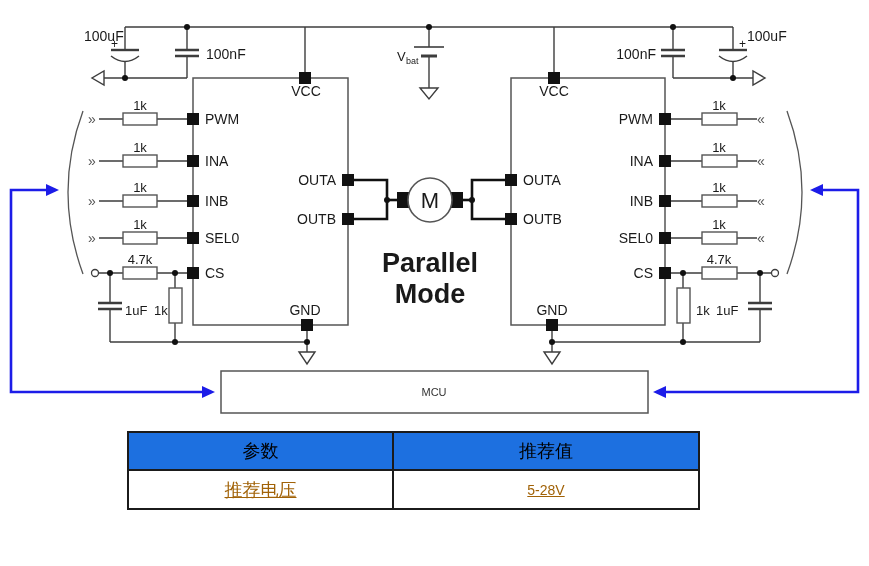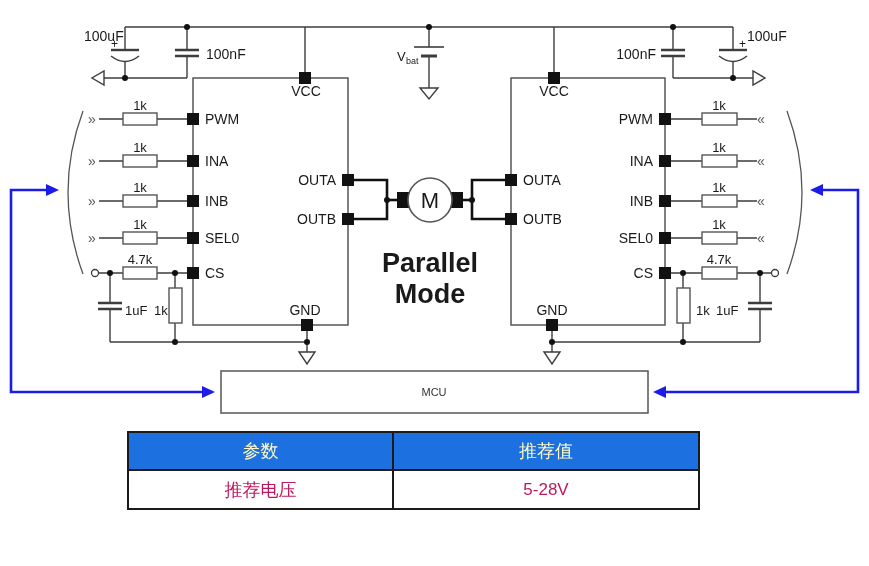--- a/index.html
+++ b/index.html
@@ -14,24 +14,24 @@
   .chev{font-size:14px;fill:#555;}
   .mode{font-size:27px;font-weight:bold;}
   .motor-m{font-size:22px;}
   .mcu-t{font-size:11px;fill:#333;}
   .mid{text-anchor:middle;}
   .end{text-anchor:end;}
   .table-wrap{position:absolute;left:127px;top:431px;}
   table.param{border-collapse:collapse;table-layout:fixed;width:571px;}
   table.param th,table.param td{border:2px solid #1b1b1b;text-align:center;
         vertical-align:middle;padding:0;}
-  table.param th{height:36px;background:#1D70E0;color:#fef9c3;font-size:18px;font-weight:normal;}
-  table.param td{height:37px;background:#fff;color:#be185d;}
+  table.param th{height:36px;background:#1D70E0;color:#000000;font-size:18px;font-weight:normal;}
+  table.param td{height:37px;background:#fff;color:#a16207;text-decoration:underline;}
   td.param-name{font-size:18px;}
-  td.param-value{font-size:17px;}
+  td.param-value{font-size:14px;}
   td.param-name b{font-weight:bold;}
 </style>
 </head>
 <body>
 
 <div class="page">
 
 <svg width="869" height="428" viewBox="0 0 869 428">
 
   <g stroke="#3d3d3d" stroke-width="1.4" fill="none">

